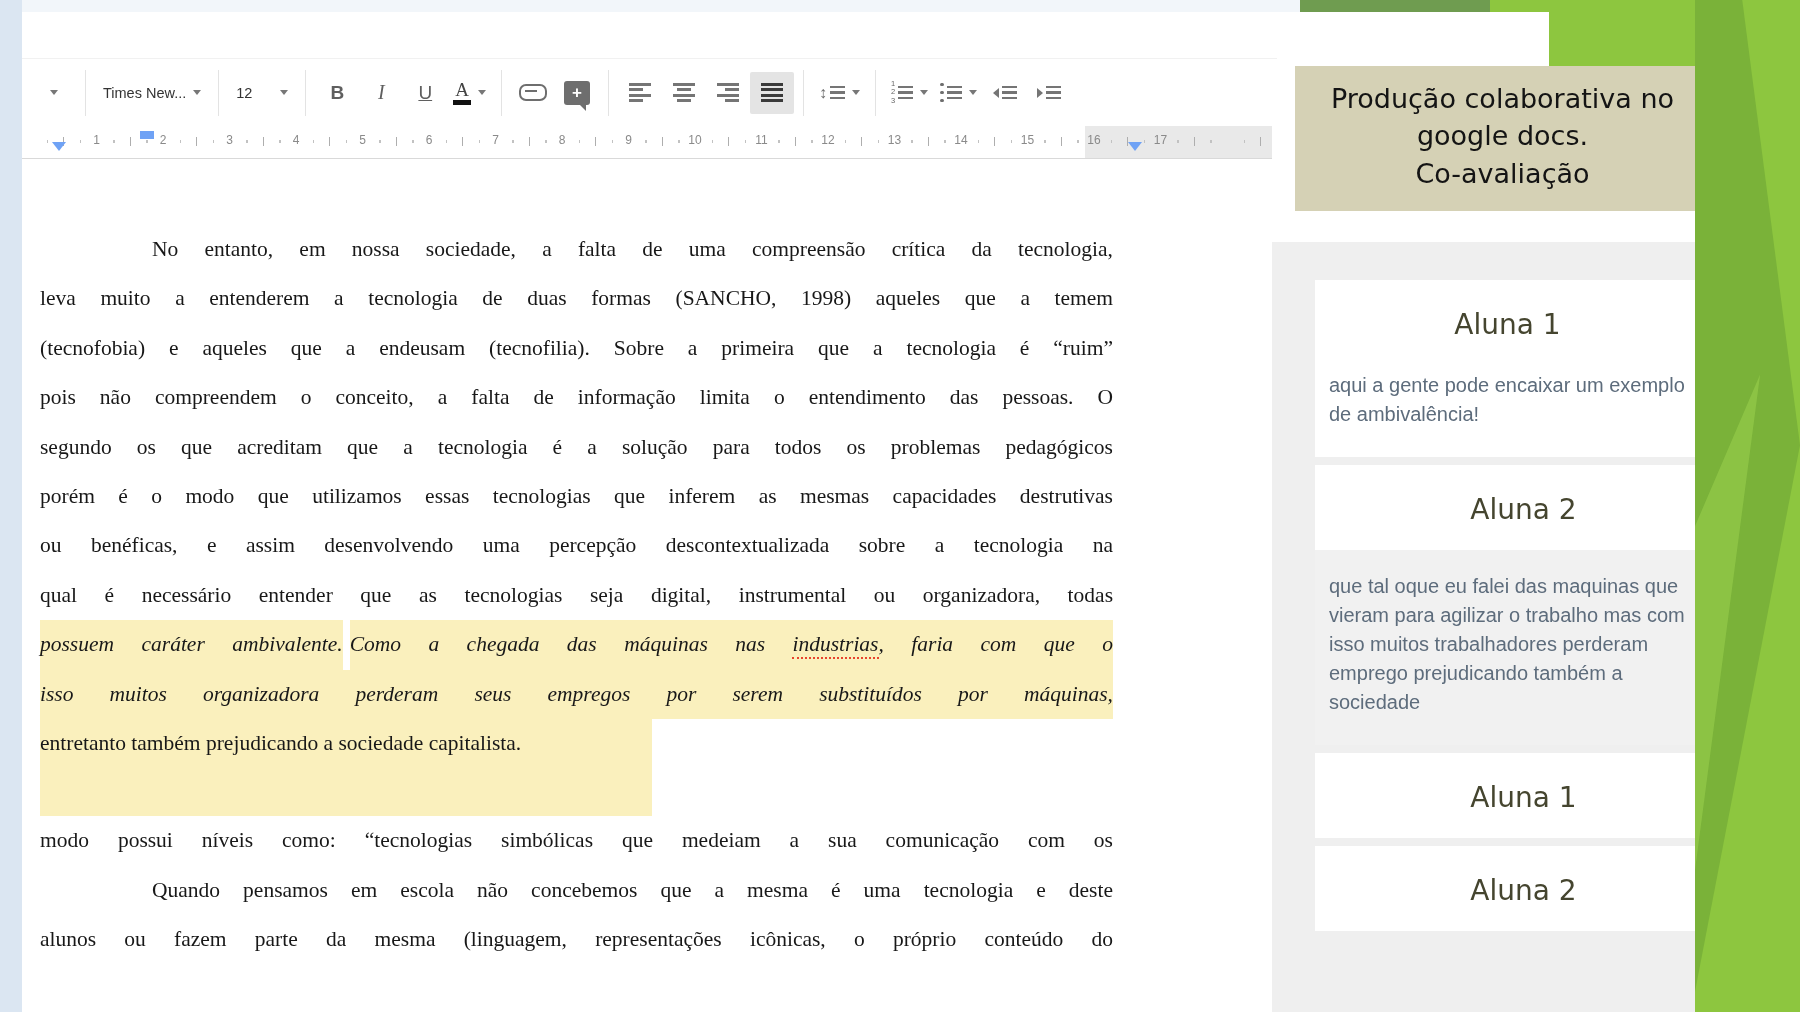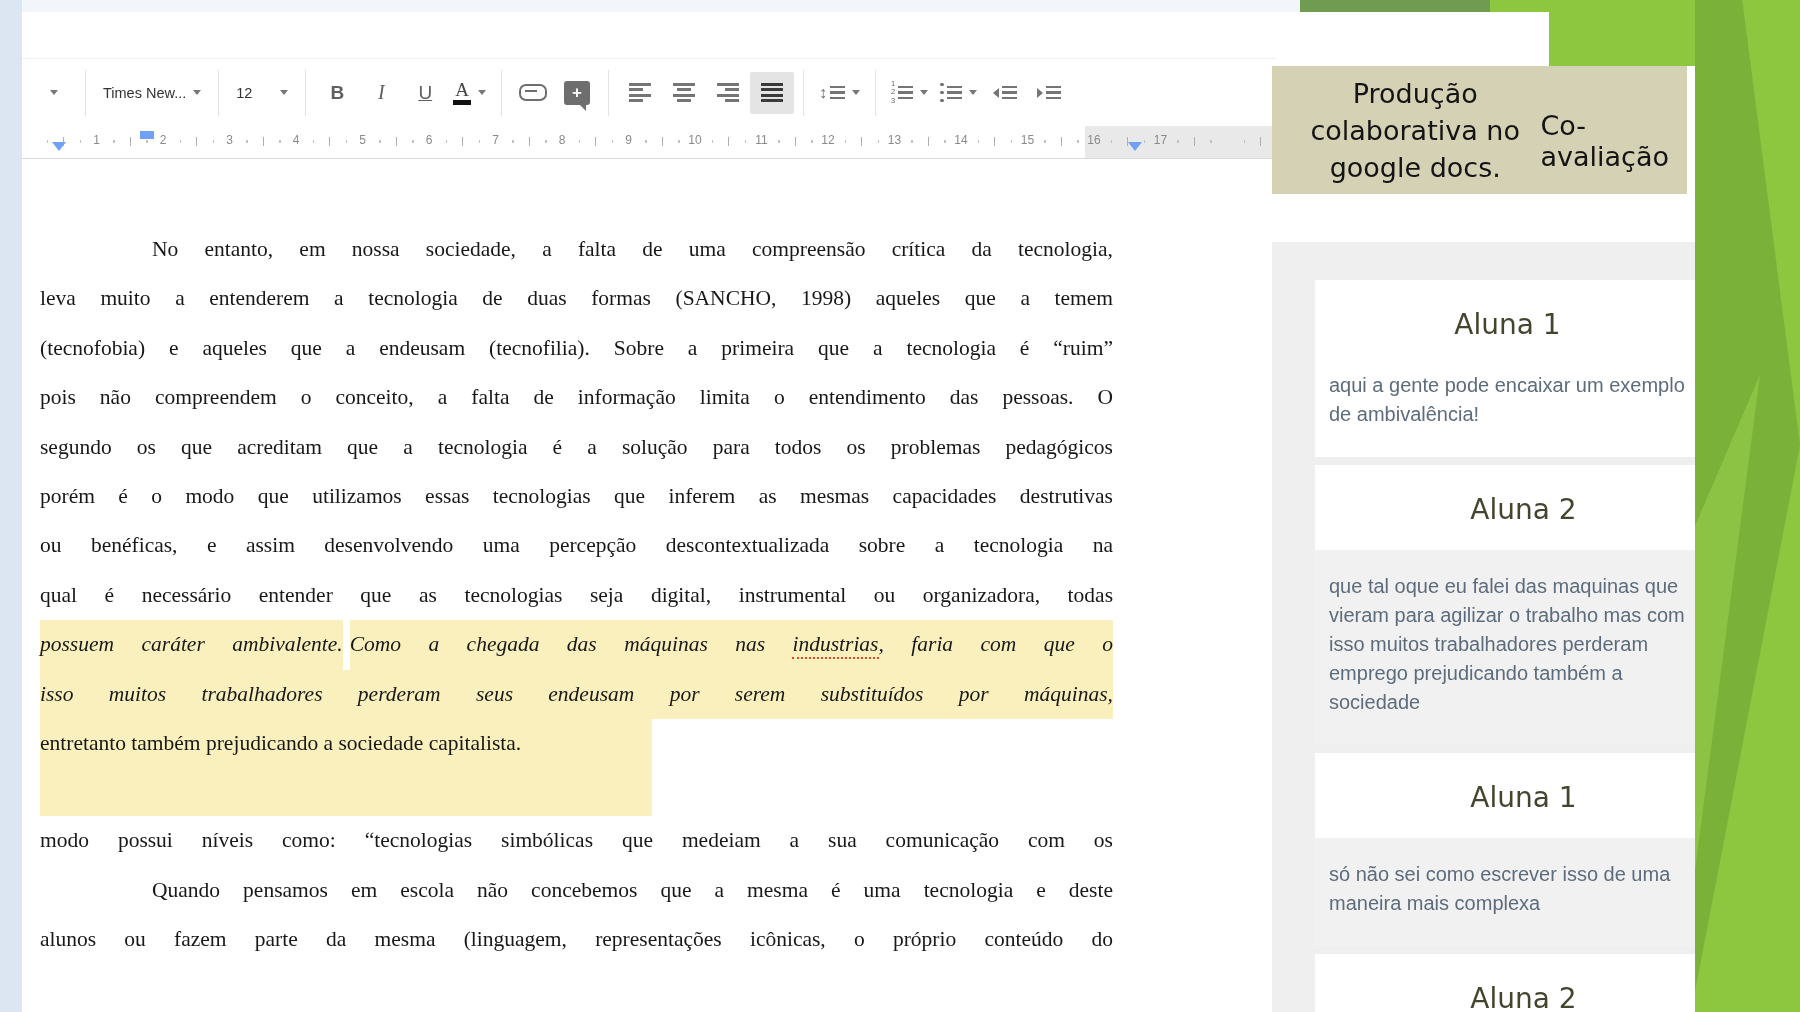--- a/index.html
+++ b/index.html
@@ -86,22 +86,22 @@
   .line.last{text-align:left;text-align-last:left;}
   .line.hlfull{background:#faf0bd;font-style:italic;}
   .hl-part{display:inline-block;width:612px;background:#faf0bd;}
   .hl-gap{display:inline-block;width:7px;background:#fff;}
   .sq{border-bottom:2px dotted #e8442e;padding-bottom:1px;}
   .hl-tail{width:612px;height:48px;background:#faf0bd;}
 
   
   .menu-ext{position:absolute;left:1272px;top:12px;width:277px;height:54px;background:#fff;z-index:2;}
   .sidebar{position:absolute;left:1272px;top:66px;width:428px;height:946px;background:#fff;z-index:2;}
-  .title-box{position:absolute;left:0;top:0;width:415px;height:128px;background:#d5d1b5;
-      box-sizing:border-box;padding:14px 18px 14px 18px;display:flex;flex-direction:row;align-items:center;}
+  .title-box{position:absolute;left:23px;top:0;width:415px;height:145px;background:#d5d1b5;
+      box-sizing:border-box;padding:14px 18px 14px 18px;display:flex;flex-direction:column;align-items:center;}
   .title-main{font-family:"DejaVu Sans",sans-serif;font-size:27px;line-height:37px;color:#141414;
       text-align:center;max-width:370px;}
   .title-sub{font-family:"DejaVu Sans",sans-serif;font-size:27px;color:#141414;margin-top:auto;margin-bottom:8px;}
   .comments-panel{position:absolute;left:0;top:176px;width:428px;height:770px;background:#efefef;
       box-sizing:border-box;padding:38px 0 0 43px;overflow:hidden;}
   .card{width:385px;margin-bottom:8px;}
   .card-head{background:#fff;text-align:center;font-family:"DejaVu Sans",sans-serif;
       font-size:28px;color:#45452f;padding:28px 0 22px 0;}
   .card-body{background:#fff;font-size:20px;line-height:29px;color:#5d6c7c;
       padding:8px 2px 28px 14px;}
@@ -340,21 +340,21 @@
       <div class="doc-text" id="doc-text">
           <div class="line ps"><span>No entanto, em nossa sociedade, a falta de uma compreensão crítica da tecnologia,</span></div>
           <div class="line"><span>leva muito a entenderem a tecnologia de duas formas (SANCHO, 1998) aqueles que a temem</span></div>
           <div class="line"><span>(tecnofobia) e aqueles que a endeusam (tecnofilia). Sobre a primeira que a tecnologia é “ruim”</span></div>
           <div class="line"><span>pois não compreendem o conceito, a falta de informação limita o entendimento das pessoas. O</span></div>
           <div class="line"><span>segundo os que acreditam que a tecnologia é a solução para todos os problemas pedagógicos</span></div>
           <div class="line"><span>porém  é o modo que utilizamos essas tecnologias que inferem as mesmas capacidades destrutivas</span></div>
           <div class="line"><span>ou benéficas, e assim desenvolvendo uma percepção descontextualizada sobre a tecnologia na</span></div>
           <div class="line"><span>qual é necessário entender que as tecnologias seja digital, instrumental ou organizadora, todas</span></div>
           <div class="line hlfull"><span>possuem caráter ambivalente.</span><span class="hl-gap">&nbsp;</span><span>Como a chegada das máquinas nas </span><span class="sq">industrias</span><span>, faria com que o</span></div>
-          <div class="line hlfull"><span>isso muitos trabalhadores perderam seus endeusam por serem substituídos por máquinas,</span></div>
+          <div class="line hlfull"><span>isso muitos organizadora perderam seus empregos por serem substituídos por máquinas,</span></div>
           <div class="line last"><span class="hl-part"><span>entretanto também prejudicando a sociedade capitalista.</span></span></div>
           <div class="hl-tail"></div>
           <div class="line"><span>modo possui níveis como: “tecnologias simbólicas  que medeiam a sua comunicação com os</span></div>
           <div class="line ps"><span>Quando  pensamos em escola não concebemos que a mesma é uma tecnologia e deste</span></div>
           <div class="line"><span>alunos ou fazem parte da mesma (linguagem, representações icônicas, o próprio conteúdo do</span></div>
         </div>
     </div>
   </div>
 
   <div class="sidebar">
@@ -368,21 +368,20 @@
     <div class="card-body">aqui a gente pode encaixar um exemplo de ambivalência!</div>
   </div>
 
   <div class="card graybody">
     <div class="card-head">Aluna 2</div>
     <div class="card-body">que tal oque eu falei das maquinas que vieram para agilizar o trabalho mas com isso muitos trabalhadores perderam emprego prejudicando também a sociedade</div>
   </div>
 
   <div class="card graybody">
     <div class="card-head">Aluna 1</div>
-    <div class="card-body">só não sei como escrever isso de uma maneira mais complexa</div>
   </div>
 
   <div class="card graybody">
     <div class="card-head">Aluna 2</div>
 
   </div>
 </div>
   </div>
 
   <div class="green-band">

